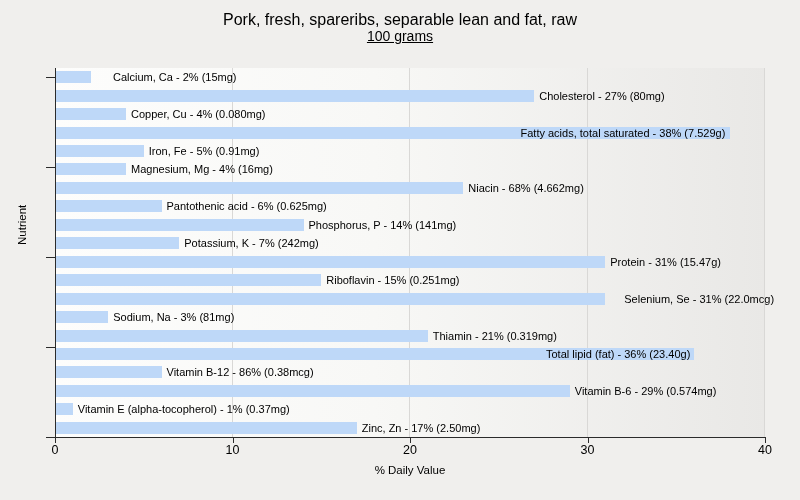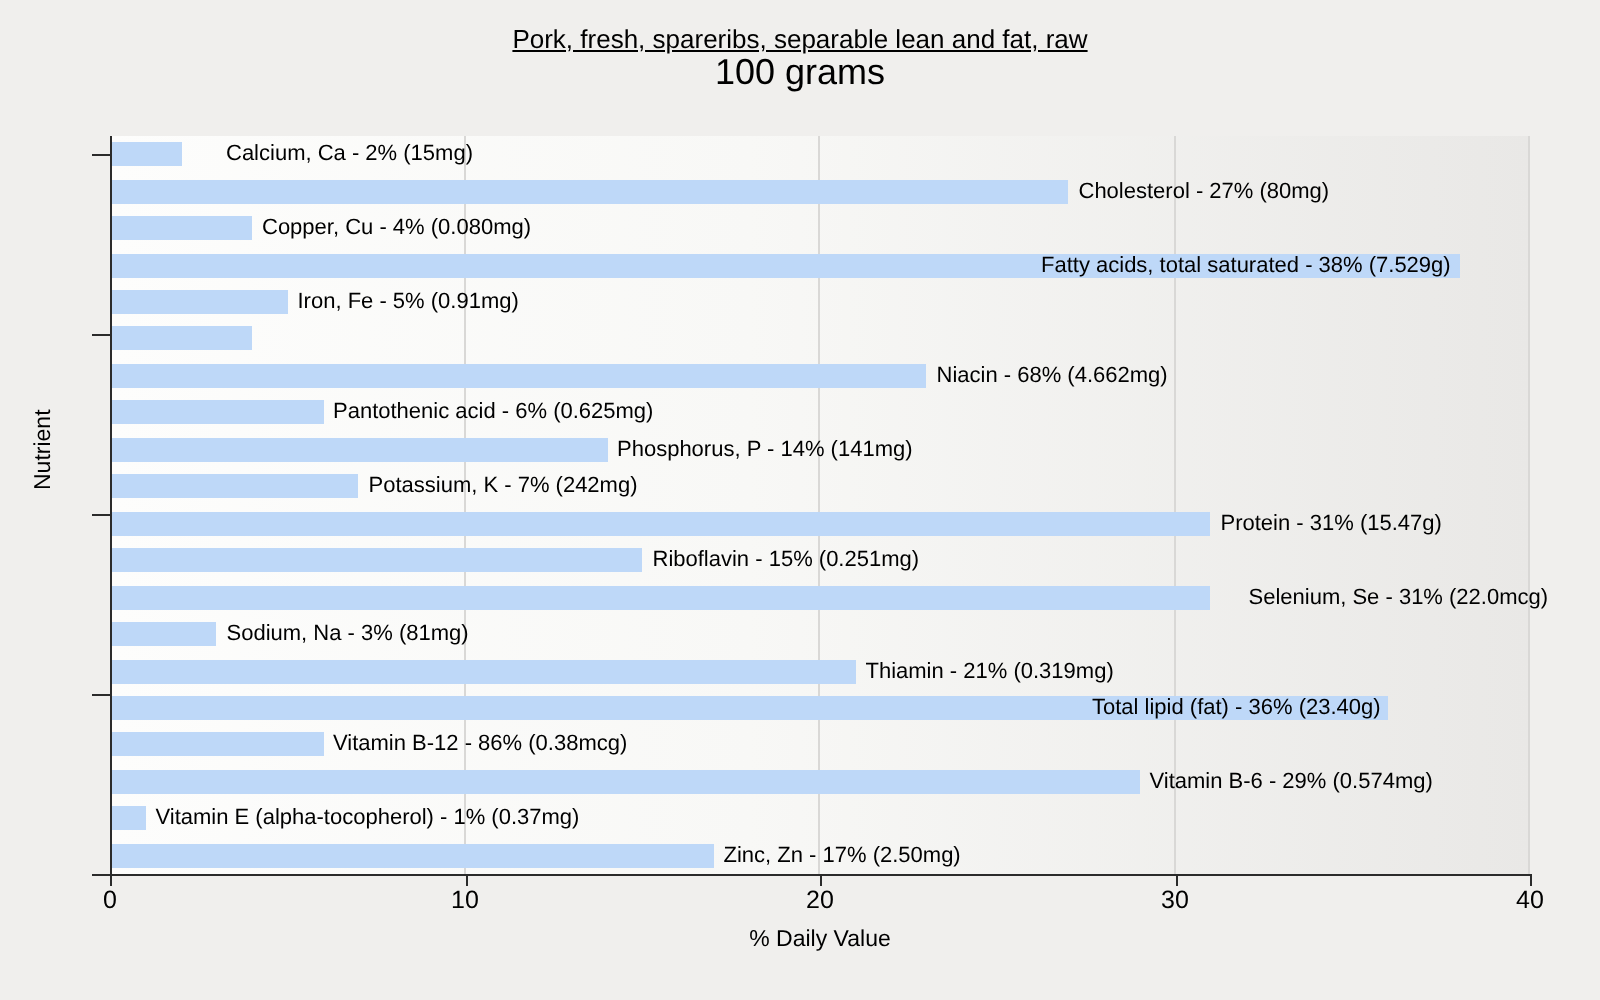--- a/index.html
+++ b/index.html
@@ -10,22 +10,22 @@
   #canvas {
     position:relative;
     width:800px; height:500px;
     background:#f0efed;
     overflow:hidden;
   }
   #title-block {
     position:absolute; left:0; top:11px; width:800px;
     text-align:center; color:#000;
   }
-  #chart-title { font-size:13px; line-height:17px;text-decoration:underline; }
-  #chart-subtitle { font-size:18px; line-height:17px; }
+  #chart-title { font-size:16px; line-height:17px; }
+  #chart-subtitle { font-size:14px; line-height:17px;text-decoration:underline; }
 
   #plot {
     position:absolute; left:55px; top:68px;
     width:710px; height:369px;
     background:linear-gradient(90deg, #fdfdfc 0%, #f8f8f6 45%, #eceb e9 80%, #e9e8e6 100%);
     background:linear-gradient(90deg, #fdfdfc 0%, #f8f8f6 45%, #e9e8e6 100%);
   }
   .gridline {
     position:absolute; top:0; bottom:0; width:1px;
     background:#d9d8d6;
@@ -88,20 +88,21 @@
       <div class="bar-label" style="top: 3.225px; left: 58px;">Calcium, Ca - 2% (15mg)</div>
       <div class="bar" style="top: 21.675px; width: 479.25px;"></div>
       <div class="bar-label" style="top: 21.675px; left: 484.25px;">Cholesterol - 27% (80mg)</div>
       <div class="bar" style="top: 40.125px; width: 71px;"></div>
       <div class="bar-label" style="top: 40.125px; left: 76px;">Copper, Cu - 4% (0.080mg)</div>
       <div class="bar" style="top: 58.575px; width: 674.5px;"></div>
       <div class="bar-label" style="top: 58.575px; left: 465.5px;">Fatty acids, total saturated - 38% (7.529g)</div>
       <div class="bar" style="top: 77.025px; width: 88.75px;"></div>
       <div class="bar-label" style="top: 77.025px; left: 93.75px;">Iron, Fe - 5% (0.91mg)</div>
       <div class="bar" style="top: 95.475px; width: 71px;"></div>
+      <div class="bar-label" style="top: 95.475px; left: 76px;">Magnesium, Mg - 4% (16mg)</div>
       <div class="bar" style="top: 113.925px; width: 408.25px;"></div>
       <div class="bar-label" style="top: 113.925px; left: 413.25px;">Niacin - 68% (4.662mg)</div>
       <div class="bar" style="top: 132.375px; width: 106.5px;"></div>
       <div class="bar-label" style="top: 132.375px; left: 111.5px;">Pantothenic acid - 6% (0.625mg)</div>
       <div class="bar" style="top: 150.825px; width: 248.5px;"></div>
       <div class="bar-label" style="top: 150.825px; left: 253.5px;">Phosphorus, P - 14% (141mg)</div>
       <div class="bar" style="top: 169.275px; width: 124.25px;"></div>
       <div class="bar-label" style="top: 169.275px; left: 129.25px;">Potassium, K - 7% (242mg)</div>
       <div class="bar" style="top: 187.725px; width: 550.25px;"></div>
       <div class="bar-label" style="top: 187.725px; left: 555.25px;">Protein - 31% (15.47g)</div>

